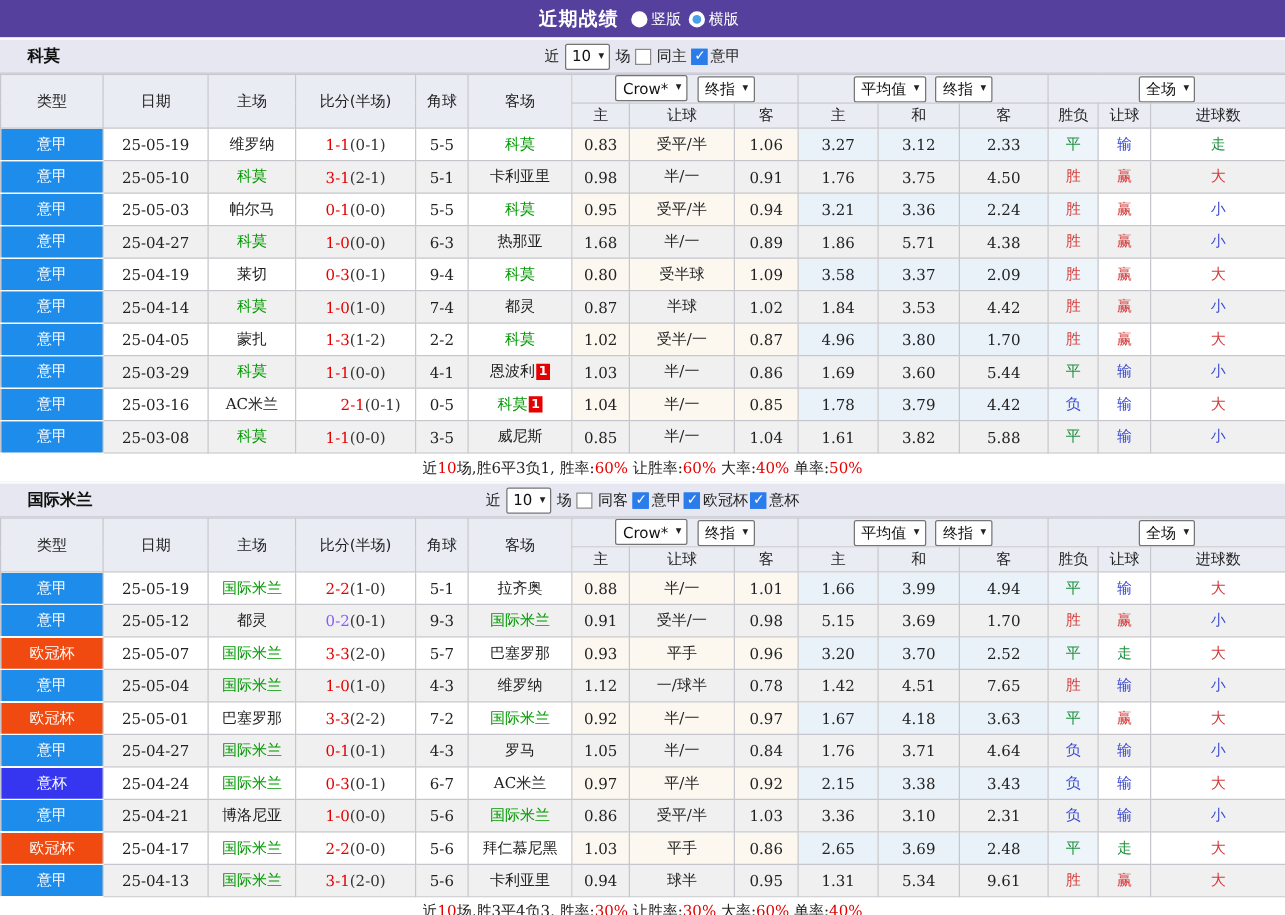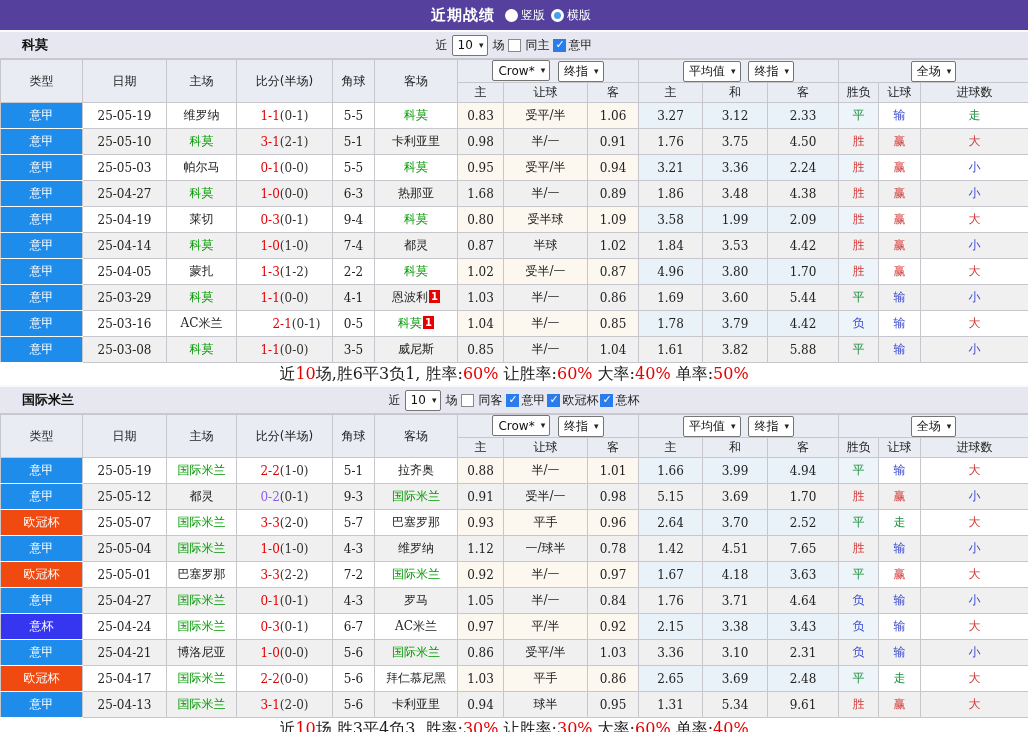--- a/index.html
+++ b/index.html
@@ -42,21 +42,21 @@
   td.crow{background:#fcf7ef;}
   td.avgc{background:#e9f2f9;}
   td.res1{background:#edf5fa;}
   td.type{color:#fff;font-family:"DejaVu Sans","Liberation Sans",sans-serif;
           border-top-color:#fff;border-bottom-color:#fff;}
   .ht{color:#333;}
   .card{display:inline-block;background:#e60000;color:#fff;font-family:"DejaVu Sans",sans-serif;
         font-size:10px;font-weight:bold;line-height:13px;width:11px;height:13px;margin-left:1px;vertical-align:1px;}
 
   .summary{height:22px;line-height:22px;text-align:center;background:#fff;
-           font-family:"DejaVu Serif","Liberation Serif",serif;font-size:16px;}
+           font-family:"DejaVu Serif","Liberation Serif",serif;font-size:12px;}
 </style>
 </head>
 <body>
 
 <div class="topbar" style="background: rgb(85, 64, 157);">
   <span class="tb-title">近期战绩</span>
   <span>
     <span class="radio"></span><span class="radio-label">竖版</span><span class="radio on"></span><span class="radio-label">横版</span>
   </span>
 </div>
@@ -200,38 +200,38 @@
           <td class="type" style="background: rgb(30, 140, 235);">意甲</td>
           <td>25-04-27</td>
           <td><span style="color: rgb(0, 153, 0);">科莫</span></td>
           <td><span class="ft" style="color: rgb(230, 0, 0);">1-0</span><span class="ht">(0-0)</span></td>
           <td>6-3</td>
           <td><span>热那亚</span></td>
           <td class="crow">1.68</td>
           <td class="crow">半/一</td>
           <td class="crow">0.89</td>
           <td class="avgc">1.86</td>
-          <td class="avgc">3.48</td>
+          <td class="avgc">5.71</td>
           <td class="avgc">4.38</td>
           <td class="res1" style="color: rgb(211, 60, 60);">胜</td>
           <td style="color: rgb(211, 60, 60);">赢</td>
           <td style="color: rgb(58, 73, 208);">小</td>
         </tr>
         <tr>
           <td class="type" style="background: rgb(30, 140, 235);">意甲</td>
           <td>25-04-19</td>
           <td><span>莱切</span></td>
           <td><span class="ft" style="color: rgb(230, 0, 0);">0-3</span><span class="ht">(0-1)</span></td>
           <td>9-4</td>
           <td><span style="color: rgb(0, 153, 0);">科莫</span></td>
           <td class="crow">0.80</td>
           <td class="crow">受半球</td>
           <td class="crow">1.09</td>
           <td class="avgc">3.58</td>
-          <td class="avgc">1.99</td>
+          <td class="avgc">3.37</td>
           <td class="avgc">2.09</td>
           <td class="res1" style="color: rgb(211, 60, 60);">胜</td>
           <td style="color: rgb(211, 60, 60);">赢</td>
           <td style="color: rgb(211, 60, 60);">大</td>
         </tr>
         <tr class="alt">
           <td class="type" style="background: rgb(30, 140, 235);">意甲</td>
           <td>25-04-14</td>
           <td><span style="color: rgb(0, 153, 0);">科莫</span></td>
           <td><span class="ft" style="color: rgb(230, 0, 0);">1-0</span><span class="ht">(1-0)</span></td>
@@ -445,21 +445,21 @@
         <tr>
           <td class="type" style="background: rgb(240, 74, 16);">欧冠杯</td>
           <td>25-05-07</td>
           <td><span style="color: rgb(0, 153, 0);">国际米兰</span></td>
           <td><span class="ft" style="color: rgb(230, 0, 0);">3-3</span><span class="ht">(2-0)</span></td>
           <td>5-7</td>
           <td><span>巴塞罗那</span></td>
           <td class="crow">0.93</td>
           <td class="crow">平手</td>
           <td class="crow">0.96</td>
-          <td class="avgc">2.64</td>
+          <td class="avgc">3.20</td>
           <td class="avgc">3.70</td>
           <td class="avgc">2.52</td>
           <td class="res1" style="color: rgb(31, 143, 63);">平</td>
           <td style="color: rgb(31, 143, 63);">走</td>
           <td style="color: rgb(211, 60, 60);">大</td>
         </tr>
         <tr class="alt">
           <td class="type" style="background: rgb(30, 140, 235);">意甲</td>
           <td>25-05-04</td>
           <td><span style="color: rgb(0, 153, 0);">国际米兰</span></td>

